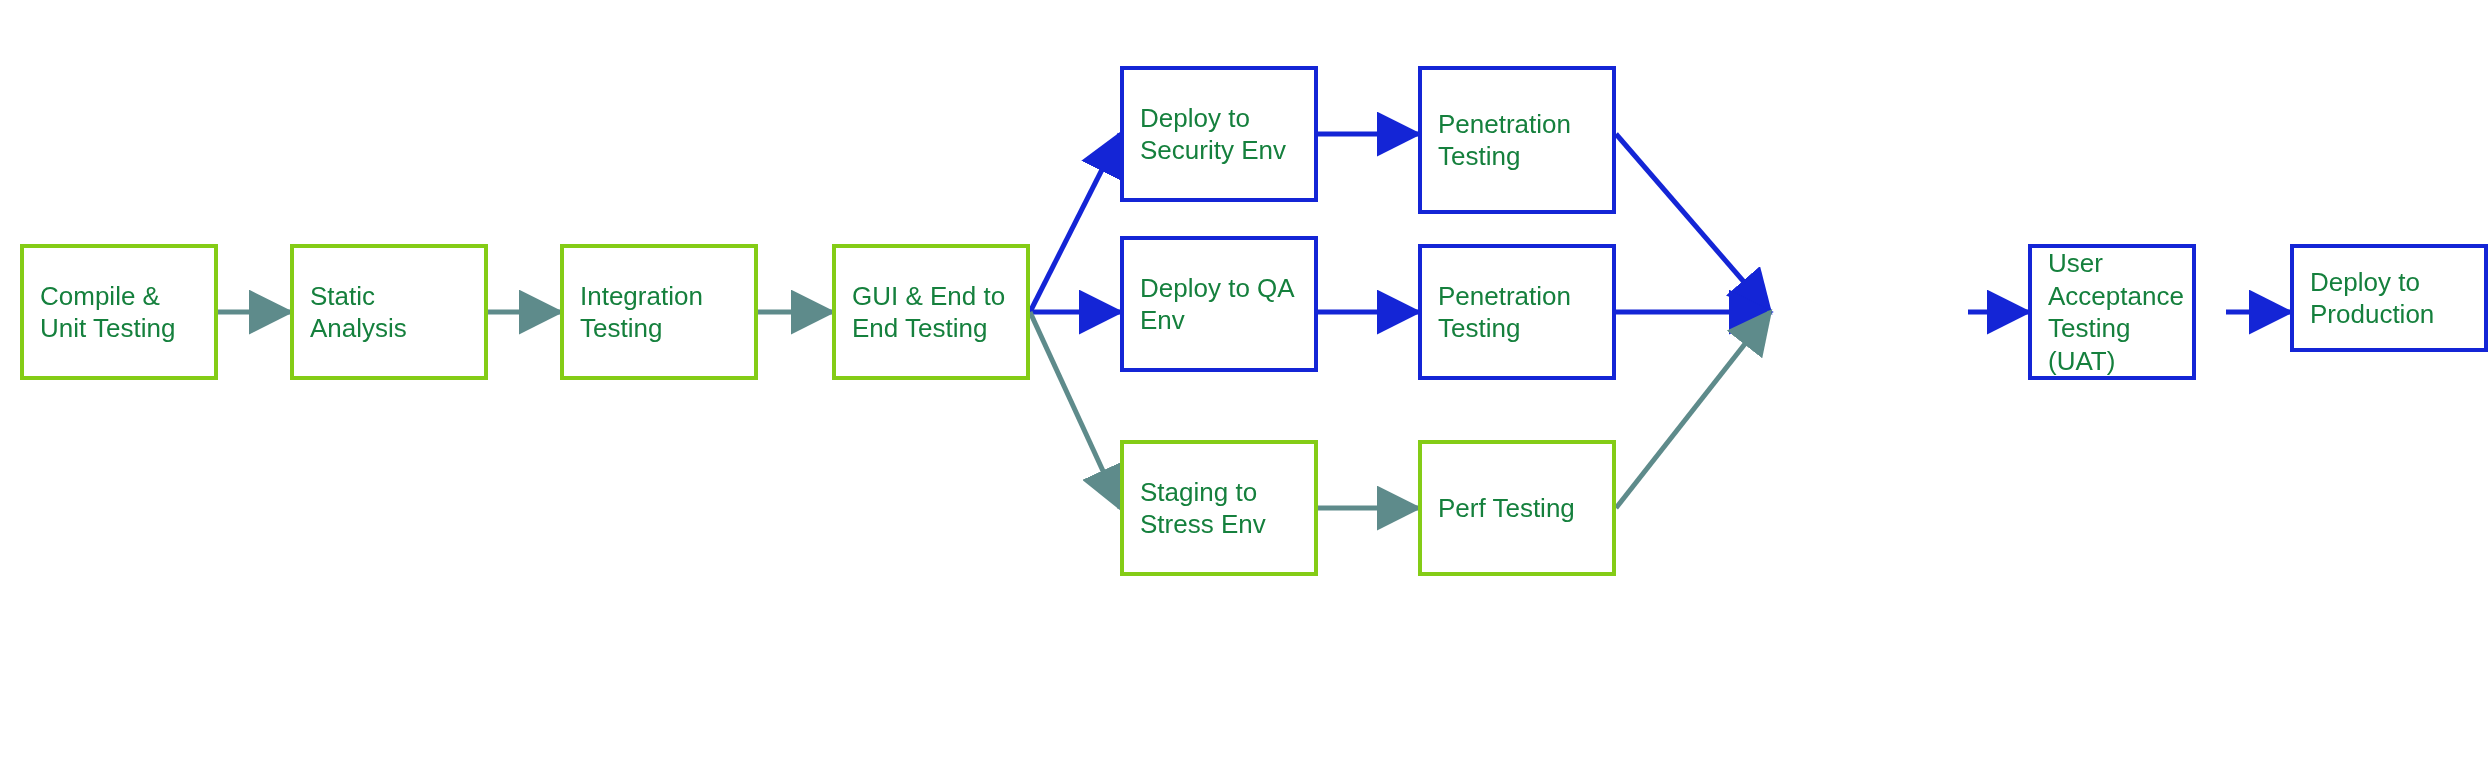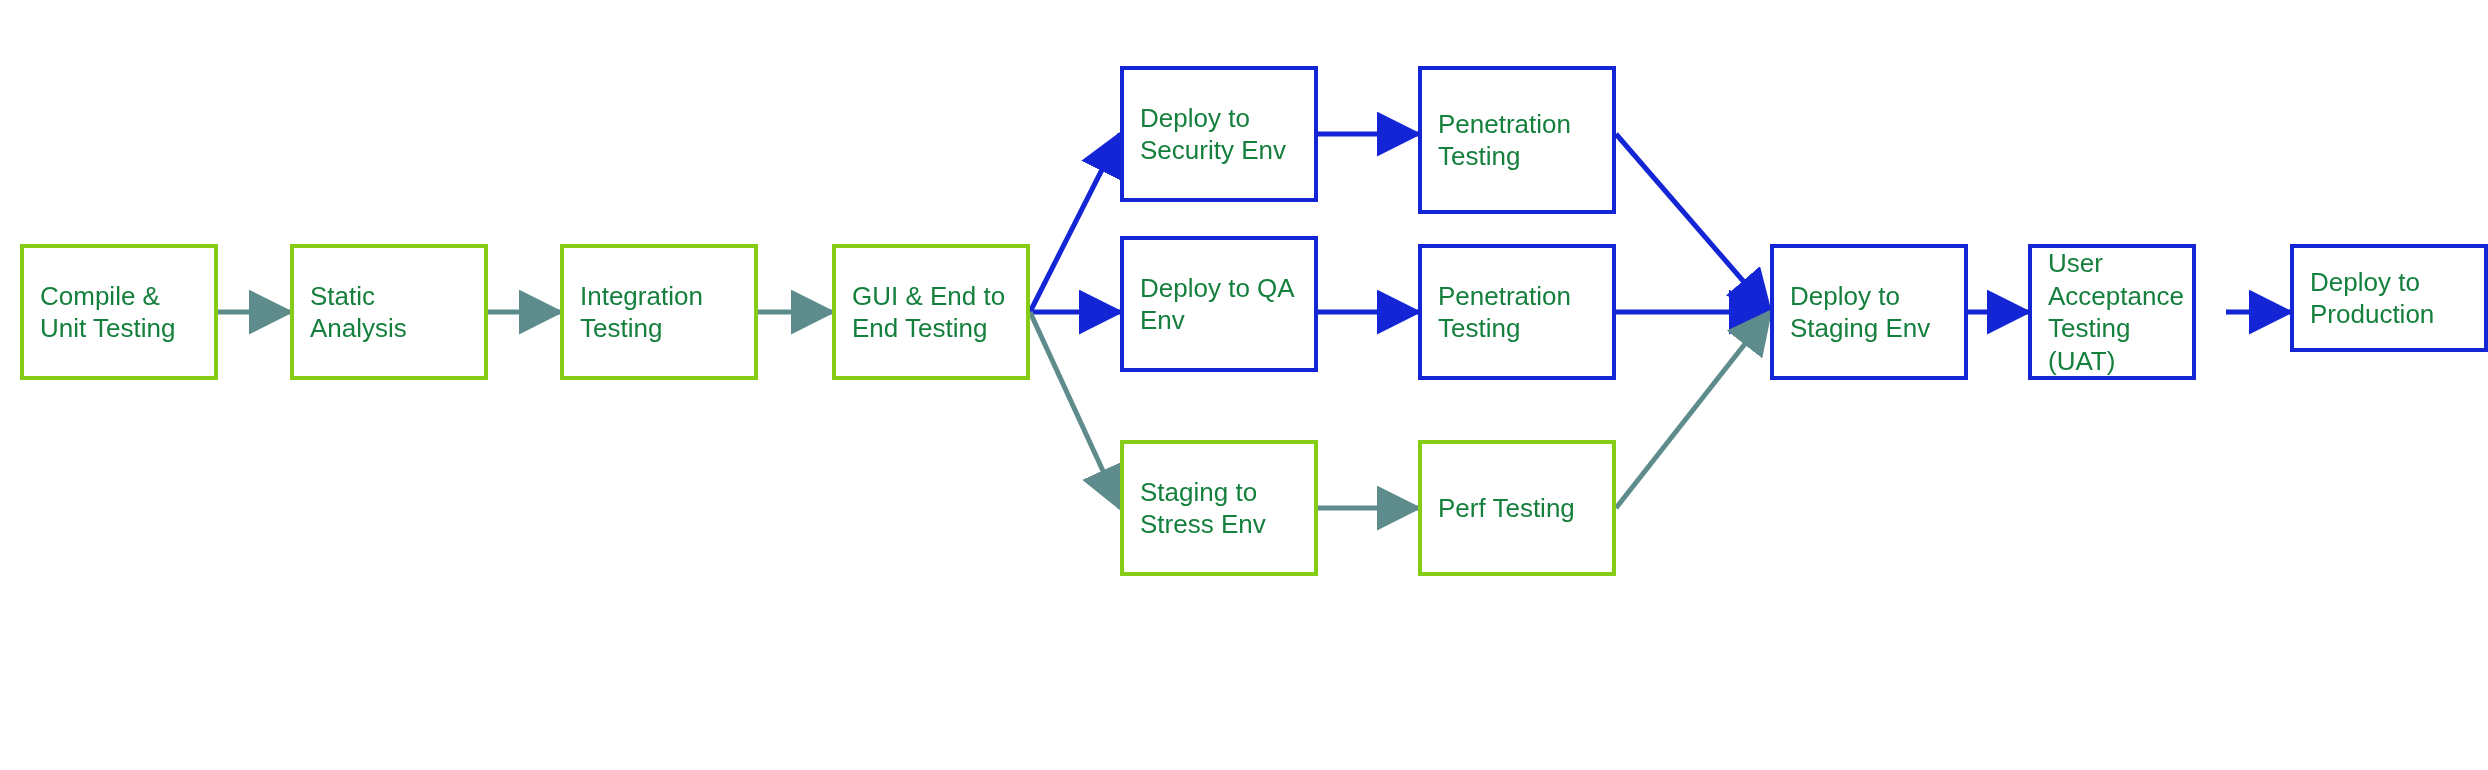--- a/index.html
+++ b/index.html
@@ -93,23 +93,20 @@
     </div>
   <div class="node blue" id="n-penetration" style="left: 1418px; top: 66px; width: 198px; height: 148px;">
       <span>Penetration Testing</span>
     </div>
   <div class="node blue" id="n-exploratory" style="left: 1418px; top: 244px; width: 198px; height: 136px;">
       <span>Penetration Testing</span>
     </div>
   <div class="node teal" id="n-perf" style="left: 1418px; top: 440px; width: 198px; height: 136px;">
       <span>Perf Testing</span>
     </div>
-  <div class="node blue" id="n-staging" style="left: 1770px; top: 244px; width: 198px; height: 136px;">
-      <span>Deploy to Staging Env</span>
-    </div>
   <div class="node blue" id="n-uat" style="left: 2028px; top: 244px; width: 168px; height: 136px;">
       <span>User Acceptance Testing (UAT)</span>
     </div>
   <div class="node blue" id="n-production" style="left: 2290px; top: 244px; width: 198px; height: 108px;">
       <span>Deploy to Production</span>
     </div>
 
 </div>
 
 </body></html>

